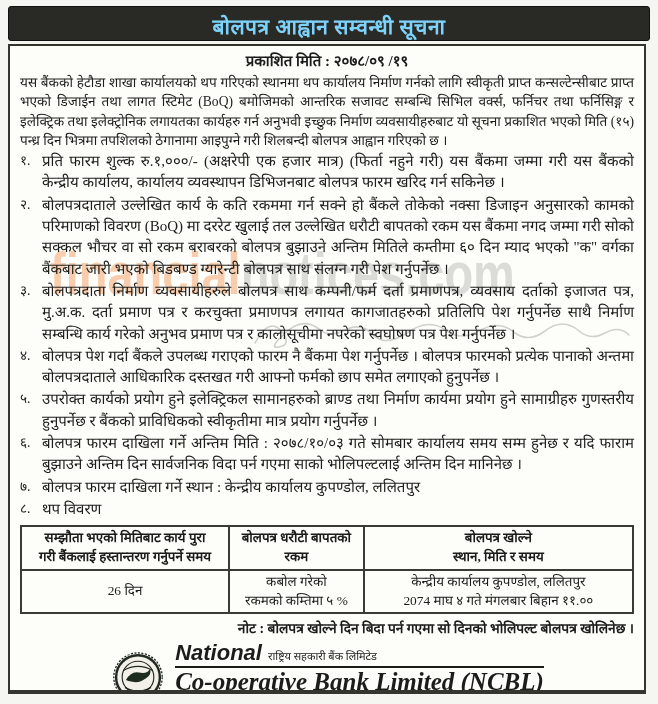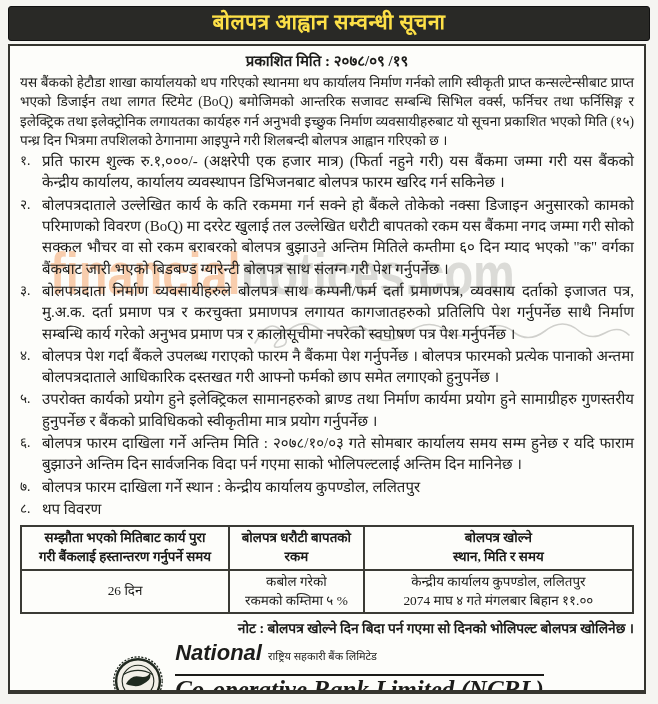--- a/index.html
+++ b/index.html
@@ -7,22 +7,22 @@
     width:658px;height:704px;
     background:#f5f5f1;
     font-family:"Liberation Serif","DejaVu Sans",serif;
     color:#1c1c1a;
     position:relative;
     overflow:hidden;
   }
   .titlebar{
     position:absolute;left:8px;top:6px;width:640px;height:33px;
     background:#292926;border:1px solid #111;border-radius:3px;
-    display:flex;align-items:flex-start;justify-content:center;
-    color:#fde047;font-size:21px;font-weight:bold;letter-spacing:.5px;
+    display:flex;align-items:flex-end;justify-content:center;
+    color:#7dd3fc;font-size:21px;font-weight:bold;letter-spacing:.5px;
   }
   .contentbox{
     position:absolute;left:8px;top:44px;width:638px;height:650px;
     background:#fdfdfa;
     border:2px solid #35352f;border-bottom-width:4px;
     padding:3px 10px 2px 10px;box-sizing:border-box;
     overflow:hidden;
   }
   .layer{position:relative;z-index:1;}
   .wm{
@@ -43,21 +43,21 @@
   table.details{width:100%;border-collapse:collapse;margin-top:5px;}
   table.details th,table.details td{
     border:2px solid #3b3b35;text-align:center;vertical-align:middle;
     font-size:13.4px;line-height:1.4;padding:2px 2px;white-space:pre-line;
   }
   table.details th{font-weight:bold;}
   col.c1{width:34%;} col.c2{width:22%;} col.c3{width:44%;}
   .note{font-weight:bold;font-size:13.8px;margin-top:4px;text-align:right;}
   .footer{display:flex;justify-content:center;align-items:center;gap:9px;margin-top:3px;}
   .brandblock{display:flex;flex-direction:column;}
-  .brand1{border-bottom:2px solid #1b1b18;display:flex;align-items:baseline;gap:6px;padding-bottom:8px;}
+  .brand1{border-bottom:2px solid #1b1b18;display:flex;align-items:baseline;gap:6px;padding-bottom:0px;}
   .brand-en{font-family:"Liberation Sans",sans-serif;font-style:italic;font-weight:bold;font-size:22px;}
   .brand-np{font-weight:normal;font-size:11px;}
   .brand2{font-family:Liberation Serif, serif;font-style:italic;font-weight:bold;font-size:25px;line-height:1.15;}
   .contact{font-size:10.5px;font-weight:bold;margin-top:7px;}
 </style>
 </head>
 <body>
 
 <div class="titlebar">
   <span>बोलपत्र आह्वान सम्वन्धी सूचना</span>

